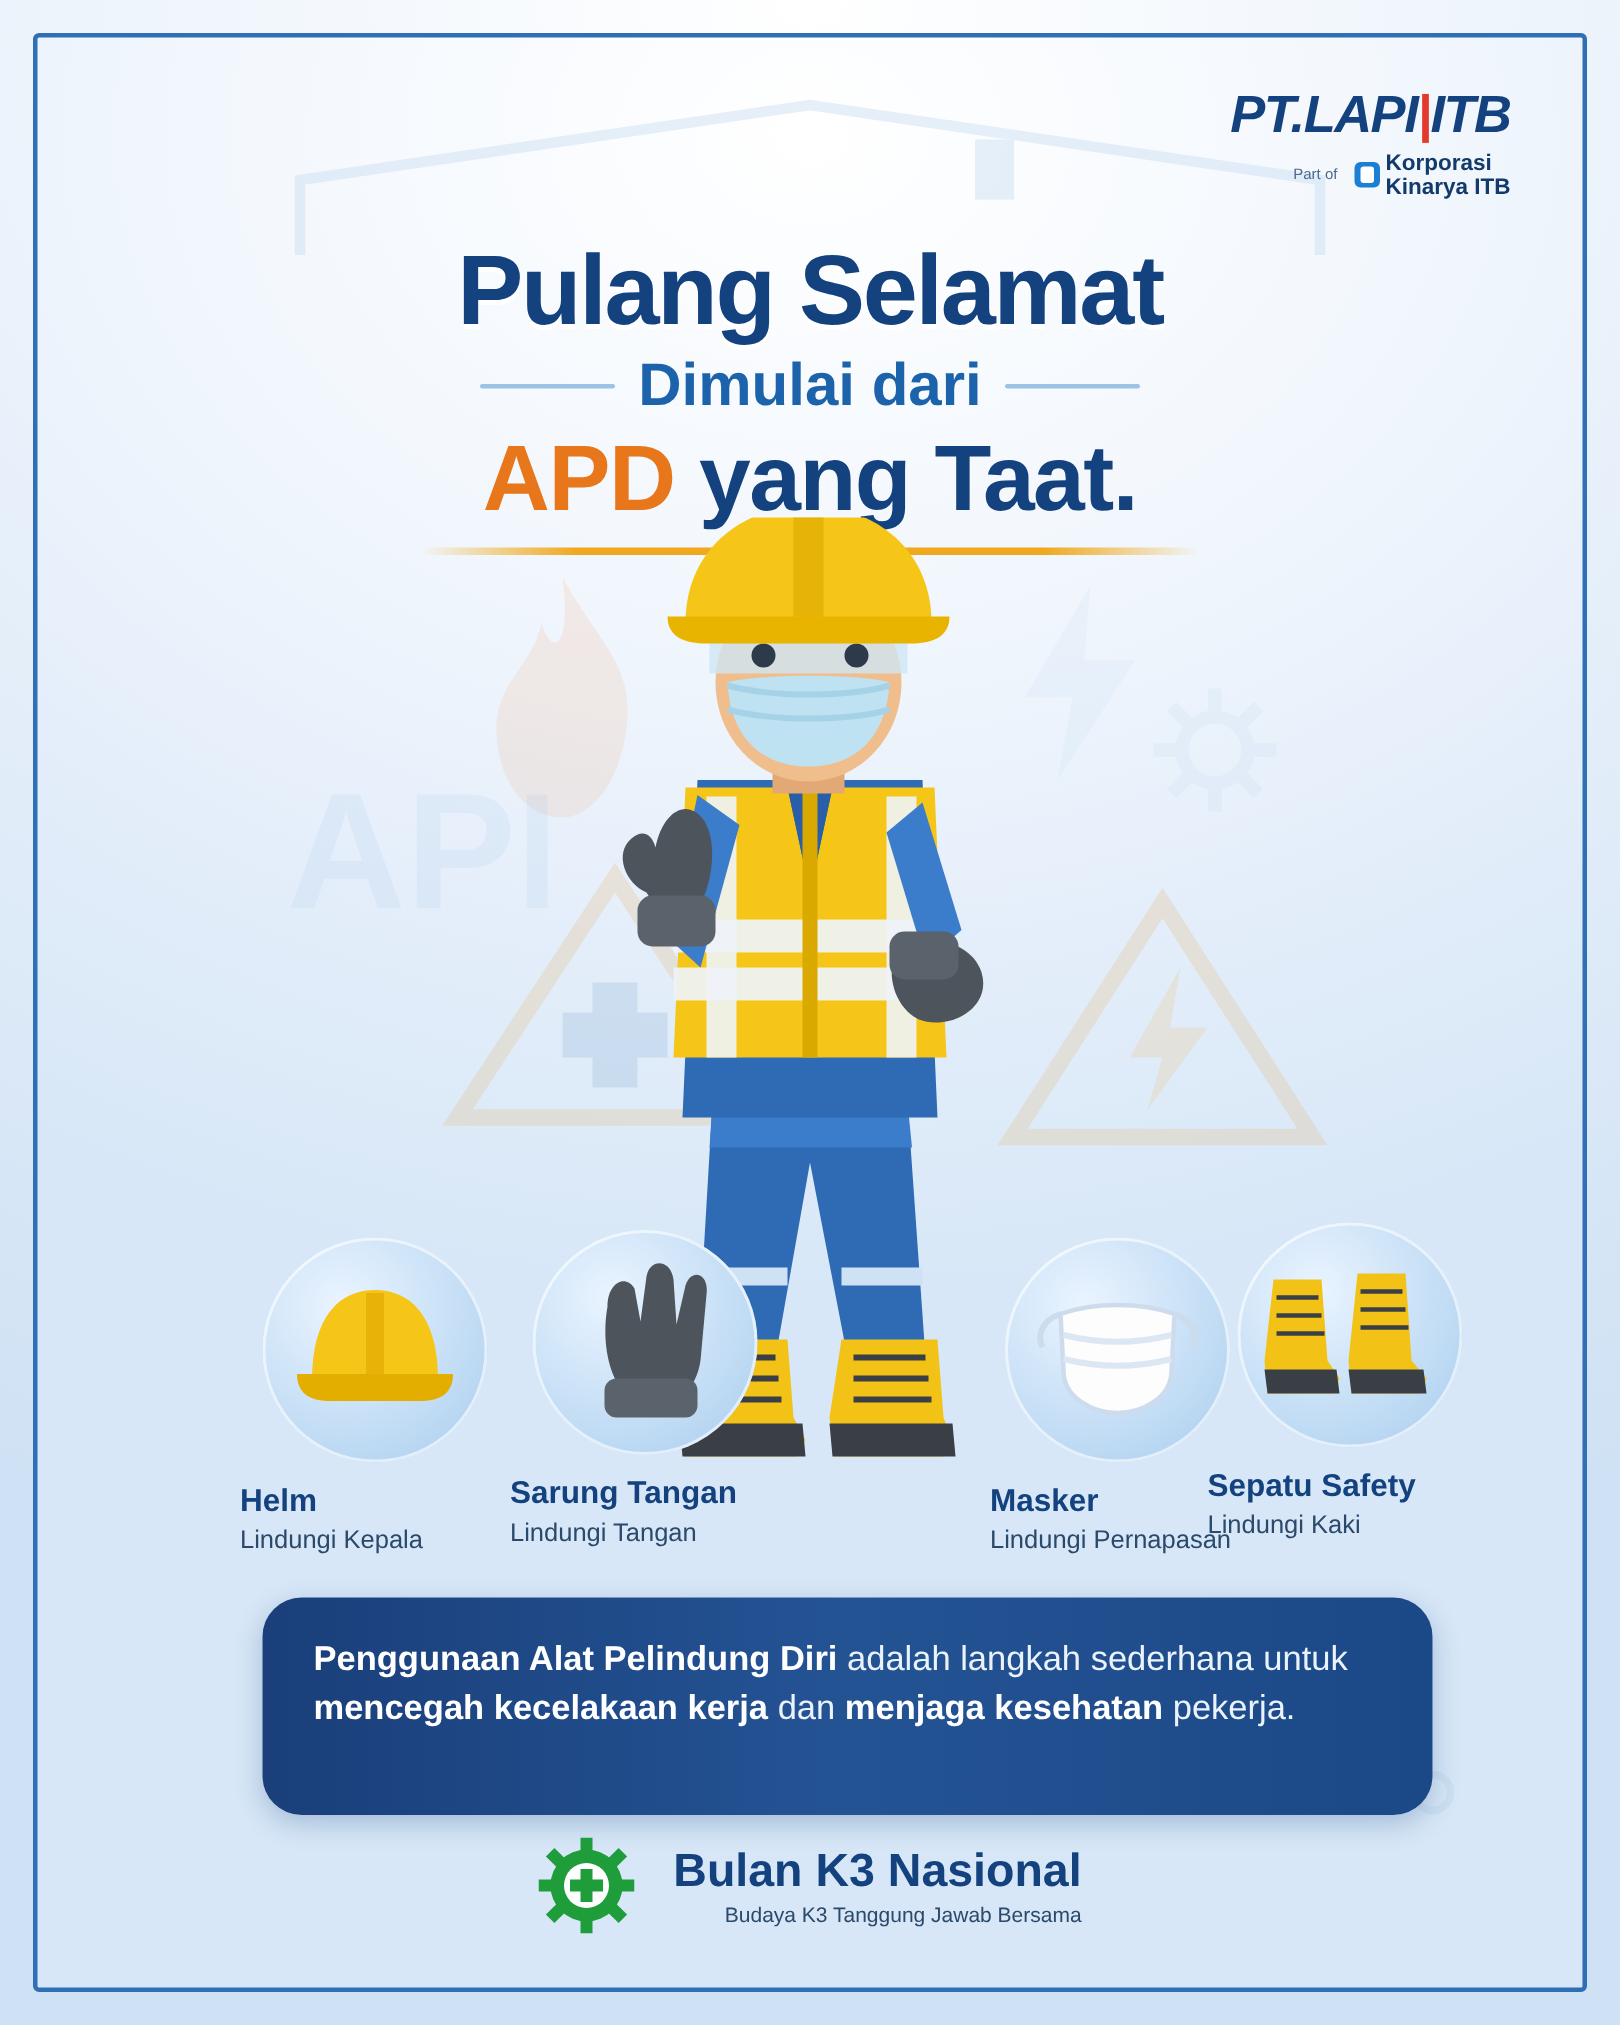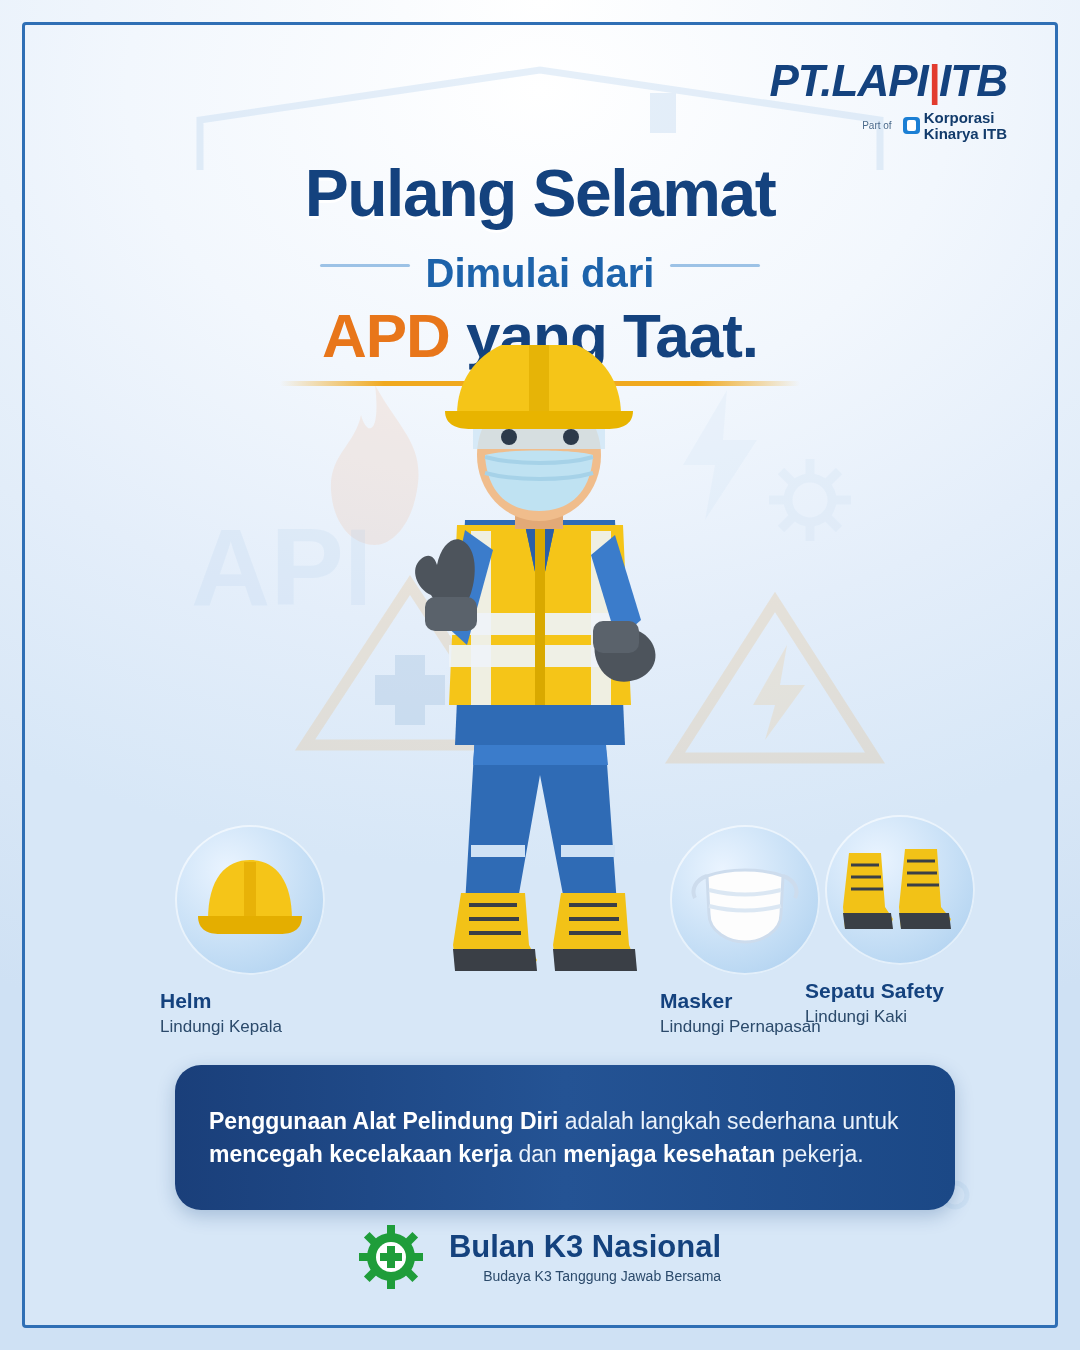--- a/index.html
+++ b/index.html
@@ -27,21 +27,21 @@
   .bg-sym{position:absolute;opacity:.18;pointer-events:none;}
   .roofline{
     position:absolute;top:40px;left:50%;transform:translateX(-50%);
     width:720px;height:110px;opacity:.35;
   }
   
   .logo{
     position:absolute;top:34px;right:48px;text-align:right;line-height:1;
   }
   .logo .brand{
-    font-size:44px;font-weight:bold;color:#14427e;letter-spacing:-1px;
+    font-size:35px;font-weight:bold;color:#14427e;letter-spacing:-1px;
     font-style:italic;
   }
   .logo .brand .bar{color:#e23b2e;}
   .logo .sub{
     margin-top:7px;font-size:10px;color:#4a6a8c;
     display:flex;align-items:center;justify-content:flex-end;gap:11px;
   }
   .logo .korp{
     display:flex;align-items:center;gap:4px;
   }
@@ -56,21 +56,21 @@
   .logo .korp .ktext{font-size:15px;font-weight:bold;color:#123b6b;line-height:1.05;text-align:left;}
   
   .titles{position:absolute;top:96px;left:0;right:0;text-align:center;}
   .t1{
     font-size:66px;font-weight:bold;color:#14427e;letter-spacing:-1.5px;
     text-shadow:0 3px 0 rgba(255,255,255,.9);
     margin-top:34px;
   }
   .t2-wrap{display:flex;align-items:center;justify-content:center;gap:16px;margin-top:4px;}
   .t2-line{height:3px;width:90px;background:#9cc2e6;border-radius:2px;}
-  .t2{font-size:40px;font-weight:bold;color:#1d63ab;margin-top:16px;}
+  .t2{font-size:40px;font-weight:bold;color:#1d63ab;}
   .t3{
     margin-top:4px;font-size:62px;font-weight:bold;letter-spacing:-1px;
   }
   .t3 .orange{color:#e8761a;}
   .t3 .dark{color:#14427e;}
   .underline{
     margin:10px auto 0;width:520px;height:5px;border-radius:3px;
     background:linear-gradient(90deg,rgba(232,161,26,0) 0%,#f0a91f 20%,#f0a91f 80%,rgba(232,161,26,0) 100%);
   }
   
@@ -86,21 +86,21 @@
   .apd-pos-1{position:absolute;left:135px;top:800px;width:180px;}
   .apd-pos-2{position:absolute;left:315px;top:795px;width:180px;}
   .apd-pos-3{position:absolute;left:635px;top:800px;width:170px;}
   .apd-pos-4{position:absolute;left:780px;top:790px;width:190px;}
   
   .banner{
     position:absolute;left:150px;top:1040px;width:780px;height:145px;
     border-radius:26px;
     background:linear-gradient(90deg,#1a3f7a 0%,#245394 50%,#1b4886 100%);
     box-shadow:0 6px 18px rgba(20,66,126,.25);
-    padding:40px 34px;box-sizing:border-box;color:#eaf2fb;
+    padding:24px 34px;box-sizing:border-box;color:#eaf2fb;
     font-size:23px;line-height:1.42;
   }
   .banner b{color:#ffffff;}
   
   .footer{
     position:absolute;left:0;right:0;top:1200px;
     display:flex;align-items:center;justify-content:center;gap:26px;
   }
   .k3-icon{width:64px;height:64px;}
   .f-text .f1{font-size:31px;font-weight:bold;color:#14427e;line-height:1.1;}
@@ -247,20 +247,30 @@
         <svg width="120" height="100" viewBox="0 0 120 100">
           <path d="M18 70 C18 28 36 10 60 10 C84 10 102 28 102 70 Z" fill="#f5c518"></path>
           <path d="M8 66 L112 66 C112 80 102 84 90 84 L30 84 C18 84 8 80 8 66 Z" fill="#e4ae00"></path>
           <rect x="54" y="12" width="12" height="54" fill="#e0a800" opacity=".65"></rect>
         </svg>
       </div>
       <div class="apd-name">Helm</div>
       <div class="apd-desc">Lindungi Kepala</div>
     </div>
 
+    <div class="apd-pos-2">
+      <div class="circle">
+        <svg width="110" height="120" viewBox="0 0 110 120">
+          <path d="M30 36 C30 20 42 14 48 24 L52 46 L56 16 C58 4 72 4 74 18 L76 48 L82 22 C86 10 98 14 96 28 L92 72 C88 100 62 110 46 98 C30 86 26 58 30 36 Z" fill="#4d545c"></path>
+          <rect x="28" y="84" width="62" height="26" rx="8" fill="#5a626b"></rect>
+        </svg>
+      </div>
+      <div class="apd-name">Sarung Tangan</div>
+      <div class="apd-desc">Lindungi Tangan</div>
+    </div>
 
     <div class="apd-pos-3">
       <div class="circle">
         <svg width="120" height="100" viewBox="0 0 120 100">
           <path d="M22 26 C44 18 76 18 98 26 L96 64 C96 82 76 92 60 92 C44 92 24 82 24 64 Z" fill="#fdfdfd" stroke="#cddced" stroke-width="3"></path>
           <path d="M24 40 C48 46 72 46 96 40" stroke="#dbe7f3" stroke-width="4" fill="none"></path>
           <path d="M24 56 C48 62 72 62 96 56" stroke="#dbe7f3" stroke-width="4" fill="none"></path>
           <path d="M22 26 C10 30 6 40 10 48" stroke="#cddced" stroke-width="4" fill="none"></path>
           <path d="M98 26 C110 30 114 40 110 48" stroke="#cddced" stroke-width="4" fill="none"></path>
         </svg>

